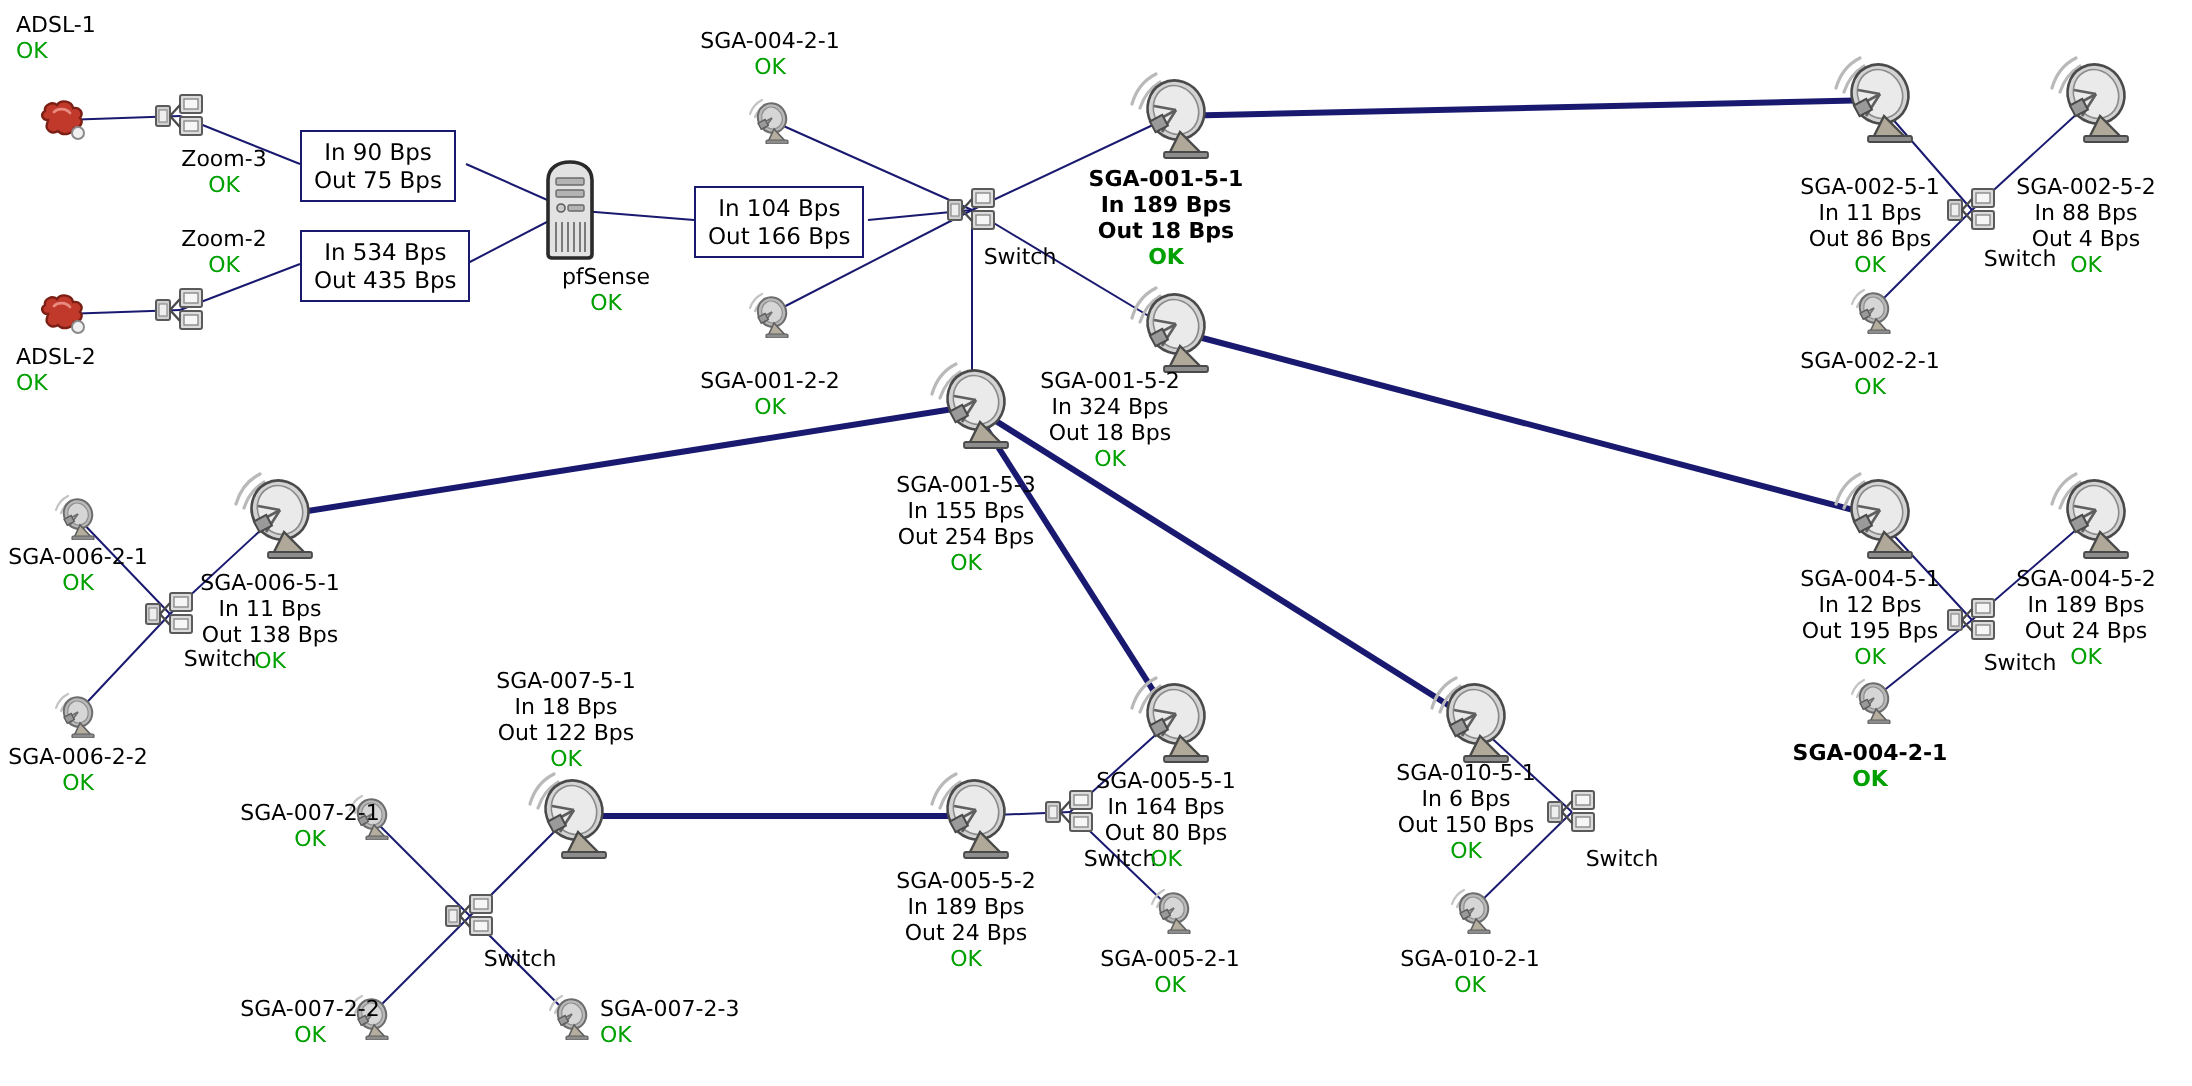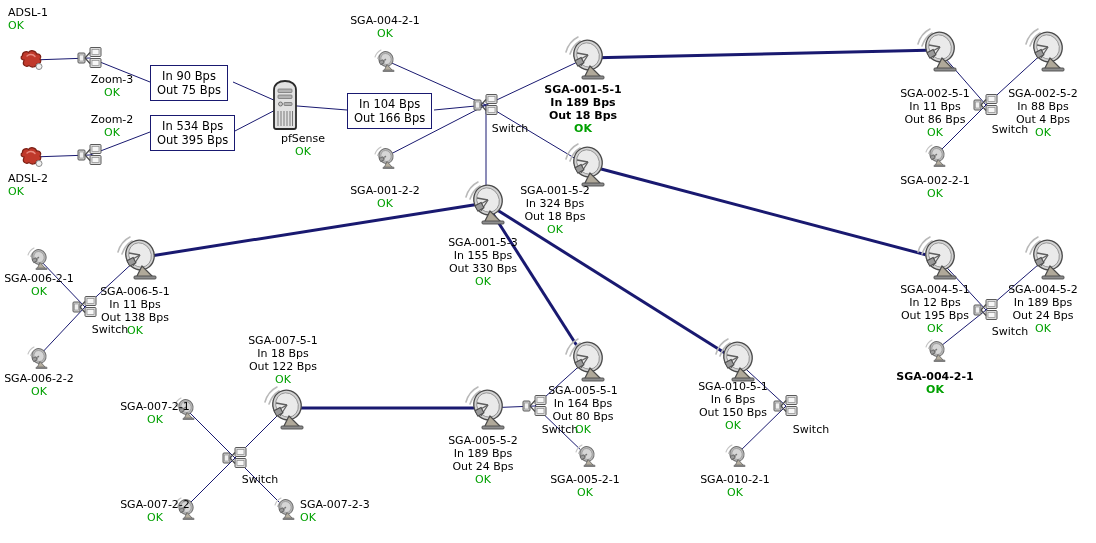--- a/index.html
+++ b/index.html
@@ -244,21 +244,21 @@
             <path d="M26 19 L19 30"></path>
             <path d="M26 19 L15 17"></path>
           </g>
    <rect x="14" y="23" width="7" height="6" transform="rotate(-28 17 26)" fill="#9a9a9a" stroke="#4a4a4a" stroke-width="1"></rect>
    <path d="M28 30 L22 42 L40 42 Z" fill="#b0a99a" stroke="#4a4a4a" stroke-width="1.2"></path>
    <rect x="20" y="40" width="22" height="3" rx="1" fill="#8d8d8d" stroke="#4a4a4a" stroke-width="0.9"></rect>
   </svg></div>
       <div class="lbl" style="left: 428px; top: 236px; width: 110px;">
         <div>SGA-001-5-3</div>
         <div>In 155 Bps</div>
-        <div>Out 330 Bps</div>
+        <div>Out 254 Bps</div>
         <div class="ok">OK</div>
       </div>
       <div class="ico" style="left: 914px; top: 28px;"><svg width="48" height="44" viewBox="0 0 48 44">
    <g stroke="#b9b9b9" stroke-width="1.6" fill="none" stroke-linecap="round">
      <path d="M4 16 C6 9 10 4 16 1"></path>
             <path d="M8 18 C10 12 13 8 18 5"></path>
             <path d="M12 20 C14 15 17 11 21 9"></path>
    </g>
    <ellipse cx="26" cy="19" rx="14" ry="15" transform="rotate(-28 26 19)" fill="#d3d3d3" stroke="#4a4a4a" stroke-width="1.3"></ellipse>
    <ellipse cx="26" cy="19" rx="11" ry="12.5" transform="rotate(-28 26 19)" fill="#eaeaea" stroke="#8a8a8a" stroke-width="0.8"></ellipse>
@@ -723,20 +723,20 @@
         <div class="ok">OK</div>
       </div>
     </div>
   <div id="boxlayer">
       <div class="bwbox" style="left: 150px; top: 65px;">
         <div>In 90 Bps</div>
         <div>Out 75 Bps</div>
       </div>
       <div class="bwbox" style="left: 150px; top: 115px;">
         <div>In 534 Bps</div>
-        <div>Out 395 Bps</div>
+        <div>Out 435 Bps</div>
       </div>
       <div class="bwbox" style="left: 347px; top: 93px;">
         <div>In 104 Bps</div>
         <div>Out 166 Bps</div>
       </div>
     </div>
 </div>
 
 </body></html>

